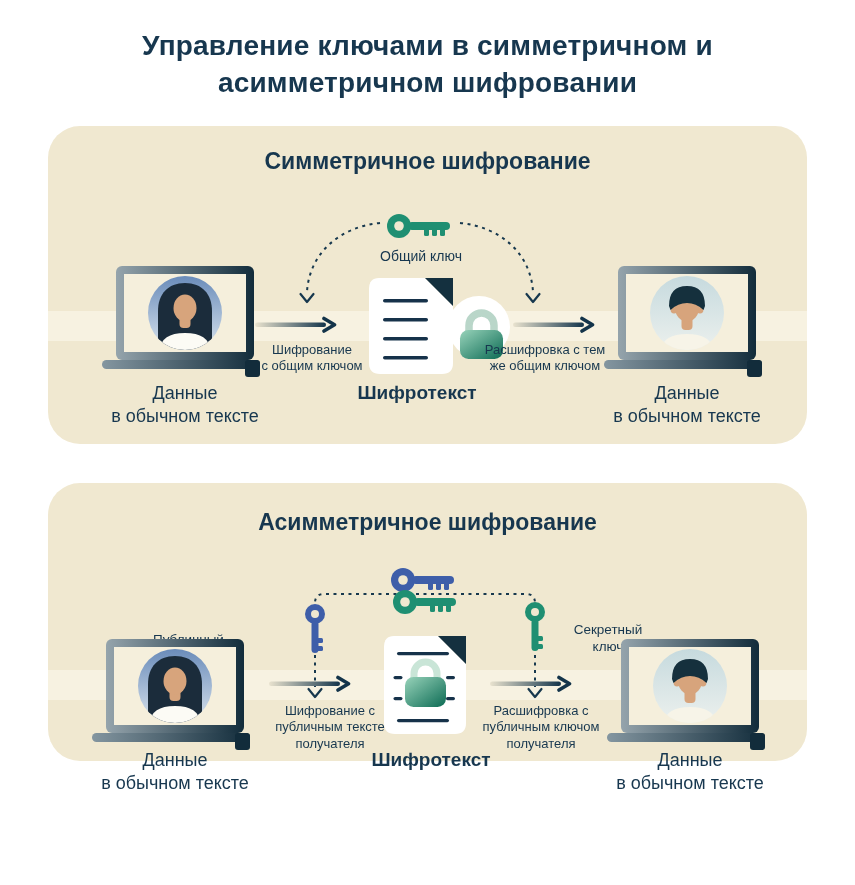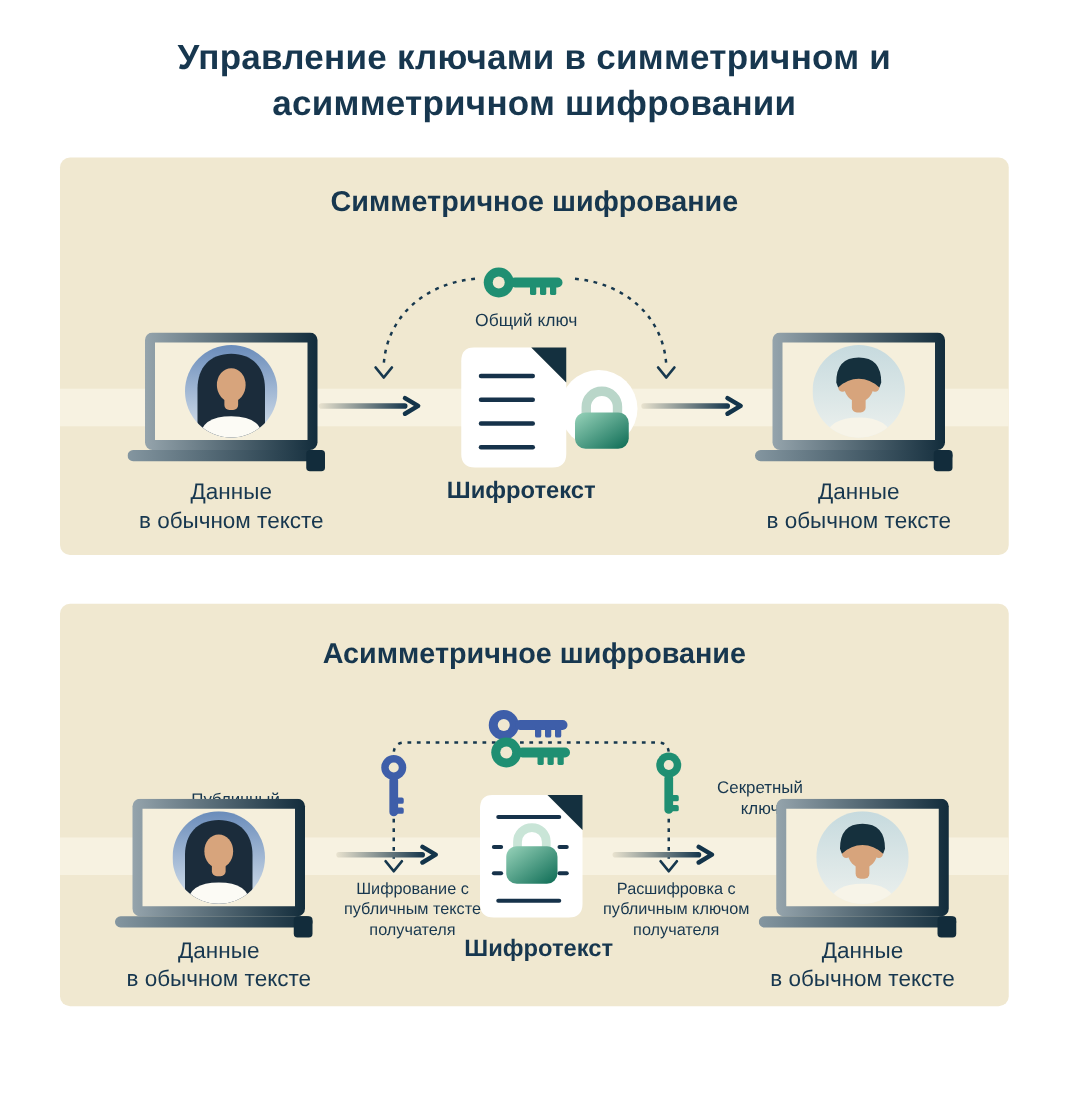--- a/index.html
+++ b/index.html
@@ -2,23 +2,23 @@
 <html style="--panel-bg: #F0E8D0; --band-bg: #F7F2E1; --navy: #17374F; --teal: #1F8F72; --blue: #3E5EA9; --brand-red: #DF3A41;"><head>
 <meta charset="utf-8">
 <style>
   html,body{margin:0;padding:0;background:#ffffff;}
   .canvas{position:relative;width:855px;height:885px;background:#ffffff;overflow:hidden;
           font-family:"Liberation Sans",sans-serif;color:var(--navy,#17374F);padding-left:23px;}
   .pre{white-space:pre-line;}
   .page-title{position:absolute;top:28px;left:0;width:855px;text-align:center;
               font-size:28px;line-height:1.32;font-weight:600;letter-spacing:.2px;}
   .panel{position:absolute;left:48px;width:759px;background:var(--panel-bg,#F0E8D0);
-         border-radius:8px;}
+         border-radius:32px;}
   .panel-sym{top:126px;height:318px;}
-  .panel-asym{top:483px;height:322px;}
+  .panel-asym{top:483px;height:278px;}
   .panel-heading{position:absolute;top:22px;left:0;width:100%;text-align:center;
                  font-size:23px;font-weight:600;}
   .panel-asym .panel-heading{top:26px;}
   .band{position:absolute;left:0;width:100%;height:30px;background:var(--band-bg,#F7F2E1);}
   .abs{position:absolute;}
   .lbl{position:absolute;text-align:center;color:var(--navy,#17374F);}
   .lbl-big{font-size:18px;line-height:1.28;}
   .lbl-mid{font-size:19px;font-weight:700;}
   .lbl-sm{font-size:13px;line-height:1.25;}
   .lbl-key{font-size:14px;}
@@ -104,40 +104,44 @@
       <rect x="0" y="94" width="158" height="9" rx="4.5" fill="url(#baseGrad)"></rect>
       <rect x="143" y="94" width="15" height="17" rx="3" fill="#122C3B"></rect>
     </svg>
     <div class="lbl lbl-big pre" style="left:27px;top:256px;width:220px">Данные
 в обычном тексте</div>
 
     <svg class="abs" style="left:206px;top:190px" width="84" height="17" viewBox="0 0 84 17">
       <rect x="1" y="6.5" width="71" height="4.5" rx="2.25" fill="url(#arrowGrad)"></rect>
       <path d="M70 2.5 L80.5 8.75 L70 15" fill="none" stroke="#13344A" stroke-width="3.6" stroke-linecap="round" stroke-linejoin="round"></path>
     </svg>
+    <div class="lbl lbl-sm pre" style="left:164px;top:216px;width:200px">Шифрование
+с общим ключом</div>
 
     <svg class="abs" style="left:320px;top:151px" width="88" height="98" viewBox="0 0 88 98">
       <path d="M11 1 H57 L85 29 V86 Q85 97 74 97 H12 Q1 97 1 86 V12 Q1 1 11 1 Z" fill="#FFFFFF"></path>
       <path d="M57 1 L85 1 L85 29 Z" fill="#14303F"></path>
       <rect x="15" y="22" width="45" height="3.5" rx="1.75" fill="#16324A"></rect>
       <rect x="15" y="41" width="45" height="3.5" rx="1.75" fill="#16324A"></rect>
       <rect x="15" y="60" width="45" height="3.5" rx="1.75" fill="#16324A"></rect>
       <rect x="15" y="79" width="45" height="3.5" rx="1.75" fill="#16324A"></rect>
     </svg>
     <div class="blob" style="left:400px;top:170px"></div>
     <svg class="abs" style="left:404px;top:179px" width="58" height="56" viewBox="0 0 58 56">
       <path d="M17 27 v-6.5 a12.5 12.5 0 0 1 25 0 V27" fill="none" stroke="#B9D6C9" stroke-width="7.5" stroke-linecap="round"></path>
       <rect x="8" y="25" width="43" height="29" rx="8.5" fill="url(#lockGrad)"></rect>
     </svg>
     <div class="lbl lbl-mid" style="left:269px;top:256px;width:200px">Шифротекст</div>
 
     <svg class="abs" style="left:464px;top:190px" width="84" height="17" viewBox="0 0 84 17">
       <rect x="1" y="6.5" width="71" height="4.5" rx="2.25" fill="url(#arrowGrad)"></rect>
       <path d="M70 2.5 L80.5 8.75 L70 15" fill="none" stroke="#13344A" stroke-width="3.6" stroke-linecap="round" stroke-linejoin="round"></path>
     </svg>
+    <div class="lbl lbl-sm pre" style="left:397px;top:216px;width:200px">Расшифровка с тем
+же общим ключом</div>
 
     <svg class="abs" style="left:556px;top:140px" width="168" height="112" viewBox="0 0 168 112">
       <rect x="14" y="0" width="138" height="94" rx="6" fill="url(#bezelGrad)"></rect>
       <rect x="22" y="8" width="122" height="78" fill="#F5EFDC"></rect>
       <clipPath id="clipM1">
           <circle cx="83" cy="47" r="37"></circle>
         </clipPath>
       <g clip-path="url(#clipM1)">
         <rect x="46" y="10" width="74" height="76" fill="url(#avM)"></rect>
         <circle cx="70" cy="44" r="3.4" fill="#D7A47C"></circle>

